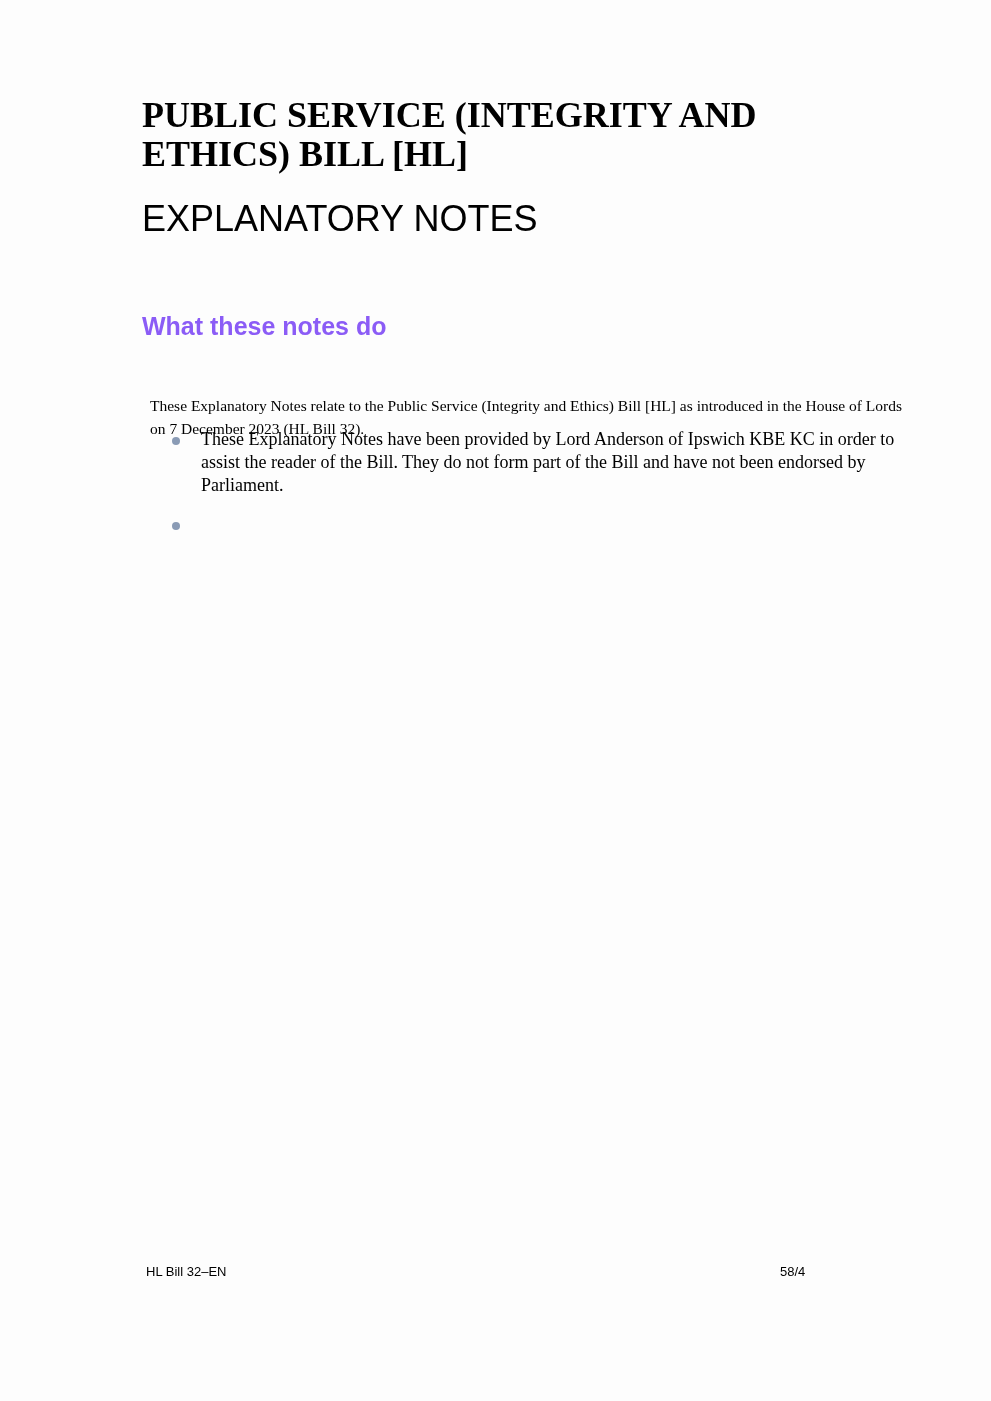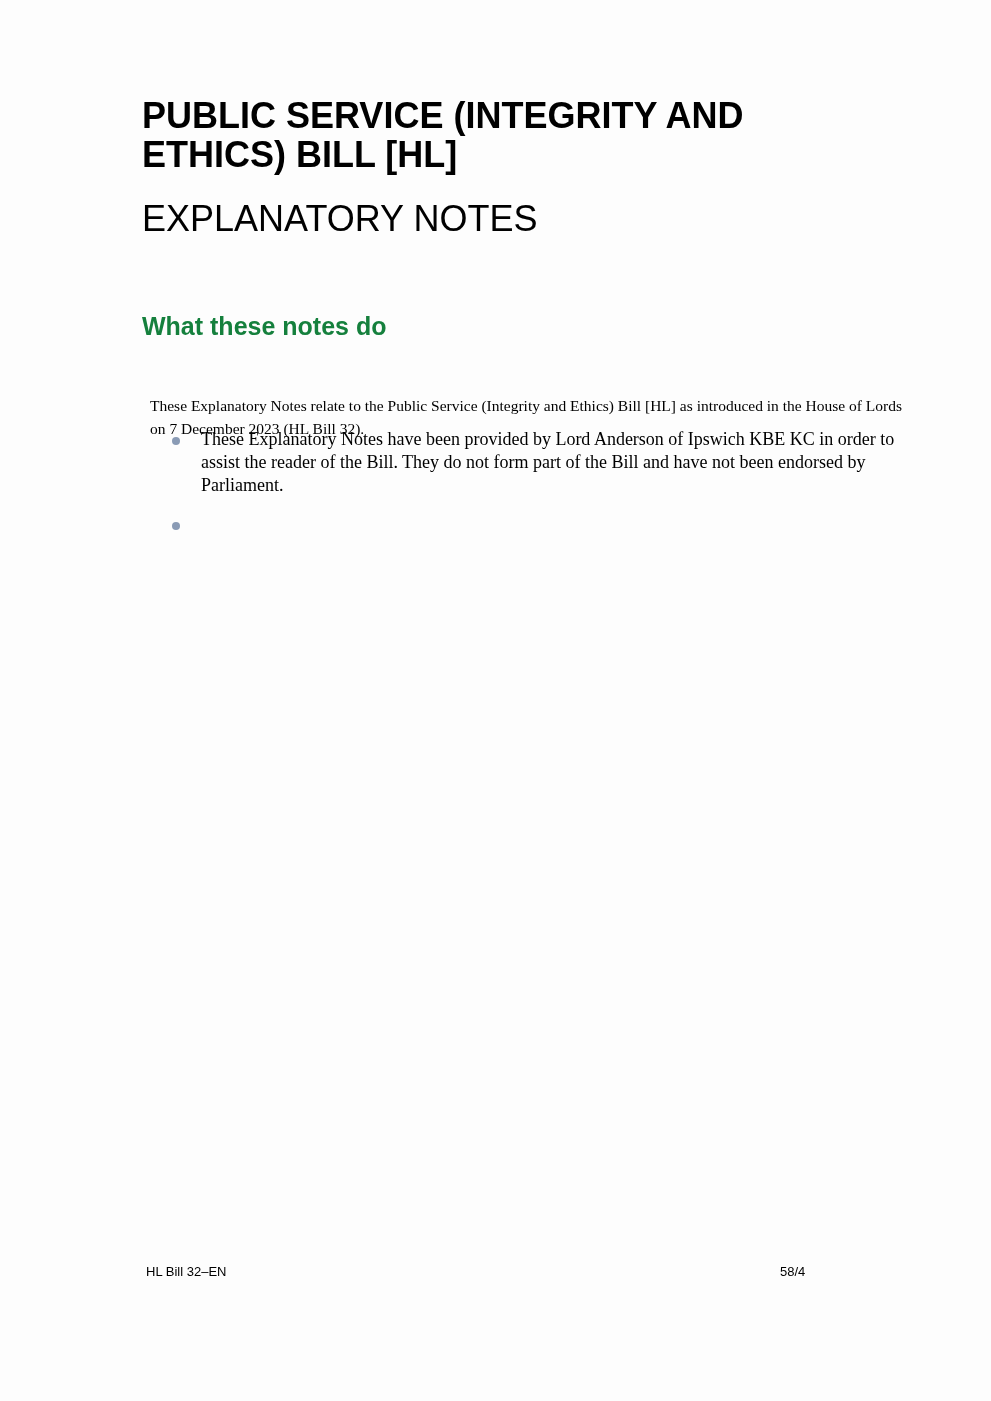--- a/index.html
+++ b/index.html
@@ -6,21 +6,21 @@
     body {
       width: 991px; height: 1401px;
       background: #fdfdfd;
       position: relative;
       overflow: hidden;
       color: #000;
     }
     .title {
       position: absolute; left: 142px; top: 96px;
       width: 700px;
-      font-family: Liberation Sans, sans-serif;
+      font-family: Liberation Serif, serif;
       font-weight: bold; font-size: 36px; line-height: 39px;
       margin: 0;
     }
     .subtitle {
       position: absolute; left: 142px; top: 199px;
       font-family: "Liberation Sans", sans-serif;
       font-size: 36px; line-height: 40px; font-weight: normal;
       margin: 0;
     }
     .section-heading {
@@ -57,21 +57,21 @@
     }
     .footer-left { left: 146px; }
     .footer-right { left: 780px; }
   </style>
 </head>
 <body>
 
 <h1 class="title">PUBLIC SERVICE (INTEGRITY AND ETHICS) BILL [HL]</h1>
 <h2 class="subtitle">EXPLANATORY NOTES</h2>
 
-<h3 class="section-heading" style="color:#15803d">What these notes do</h3>
+<h3 class="section-heading" style="color:#8b5cf6">What these notes do</h3>
 
 <p class="intro">These Explanatory Notes relate to the Public Service (Integrity and Ethics) Bill [HL] as introduced in the House of Lords on 7 December 2023 (HL Bill 32).</p>
 
 <ul class="bullets">
   <li>
     <span class="bullet-dot" style="background:#8a9bb5"></span>
     <span>These Explanatory Notes have been provided by Lord Anderson of Ipswich KBE KC in order to assist the reader of the Bill. They do not form part of the Bill and have not been endorsed by Parliament.</span>
   </li>
   <li>
     <span class="bullet-dot" style="background:#8a9bb5"></span>

